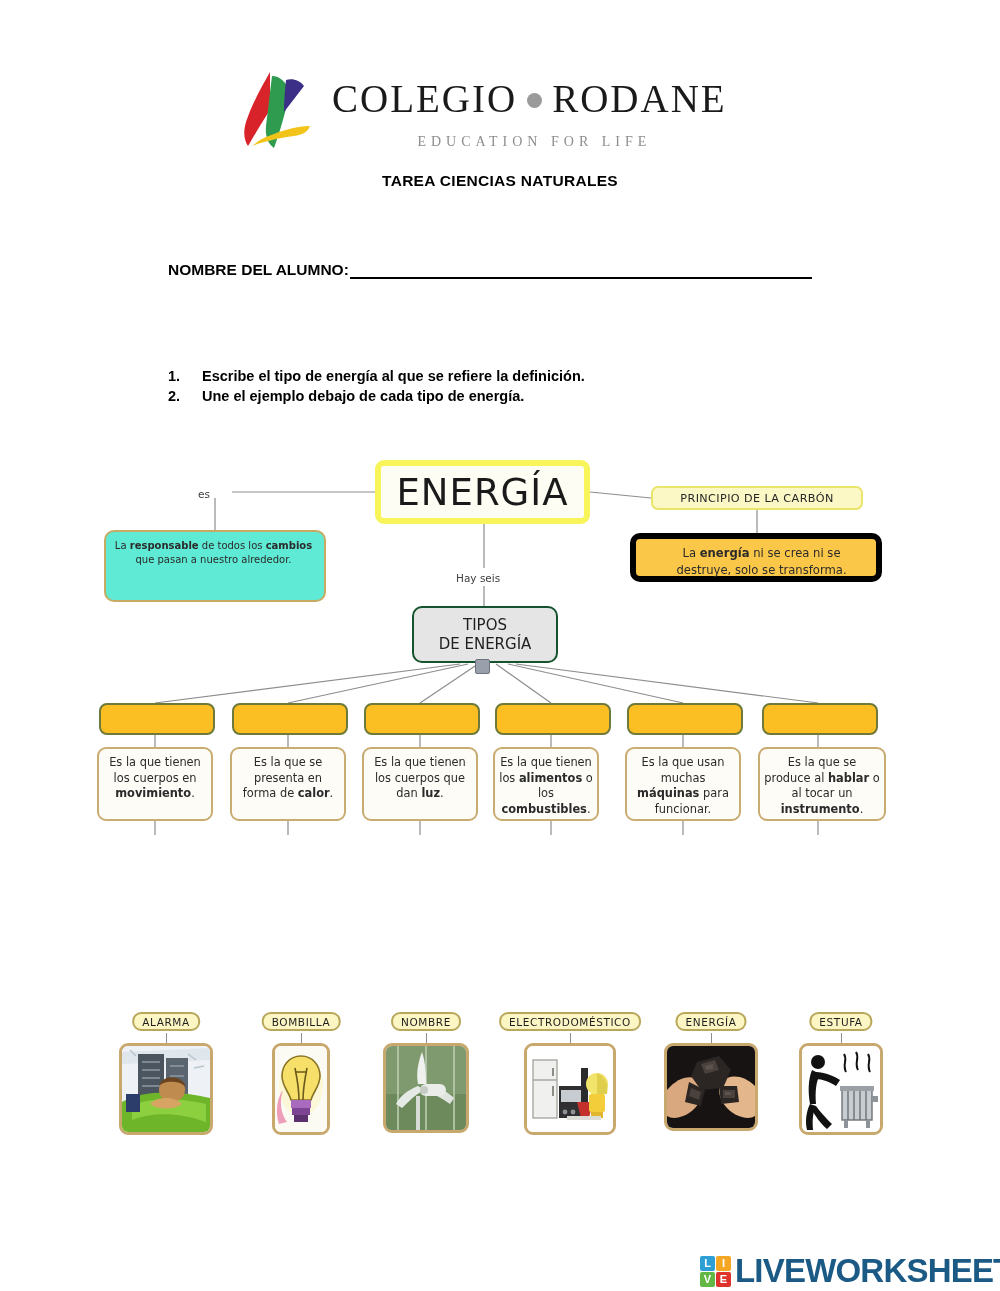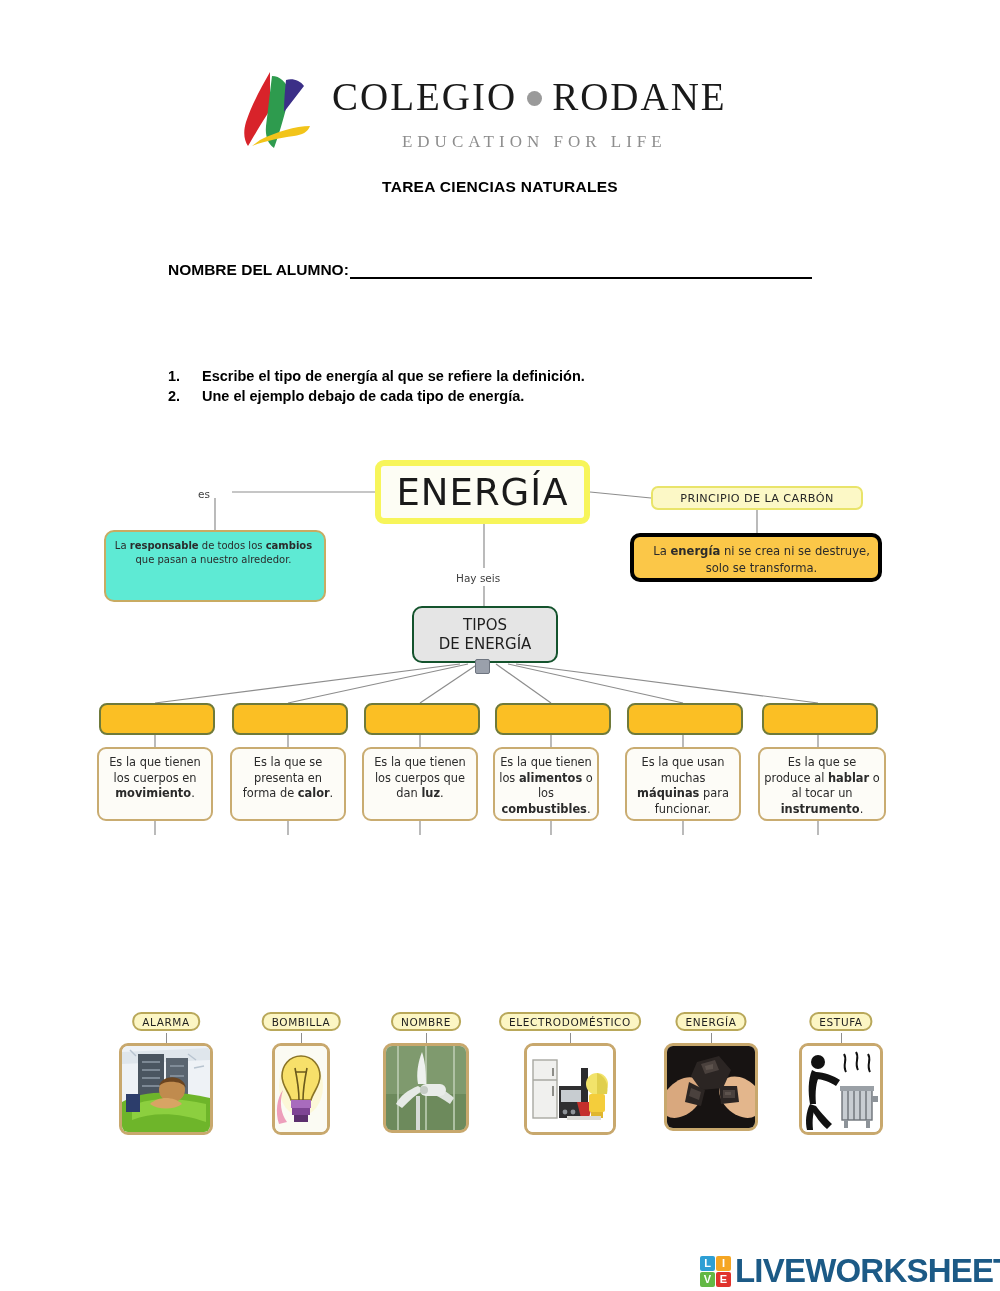--- a/index.html
+++ b/index.html
@@ -52,33 +52,33 @@
     display: inline-block;
     width: 15px;
     height: 15px;
     border-radius: 50%;
     background: #9a9a9a;
     vertical-align: middle;
     margin: 0 10px 5px 10px;
   }
   #logo-tagline {
     font-family: "Liberation Serif", serif;
-    font-size: 17px;
+    font-size: 14px;
     letter-spacing: 5.0px;
     color: #8d8d8d;
     text-align: center;
     margin-top: 6px;
     padding-left: 10px;
   }
 
   
   #doc-title {
     position: absolute;
     left: 0; right: 0;
-    top: 178px;
+    top: 172px;
     text-align: center;
     font-size: 15.5px;
     font-weight: bold;
     letter-spacing: 0.3px;
   }
   #name-row {
     position: absolute;
     left: 168px;
     top: 261px;
     font-size: 15.5px;
@@ -174,21 +174,21 @@
     display: flex; align-items: center; justify-content: center;
     font-family: "DejaVu Sans", sans-serif;
     font-size: 11.2px;
     letter-spacing: 0.4px;
     color: #262626;
   }
   #node-principio-text {
     left: 630px; top: 83px;
     width: 252px; height: 49px;
     background: #fbc748;
-    border: 4px solid #000000;
+    border: 6px solid #000000;
     border-radius: 10px;
     padding: 6px 8px 0 19px;
     text-align: center;
     font-family: "DejaVu Sans", sans-serif;
     font-size: 11.6px;
     line-height: 1.45;
     color: #2b2b2b;
   }
 
   #node-tipos {

